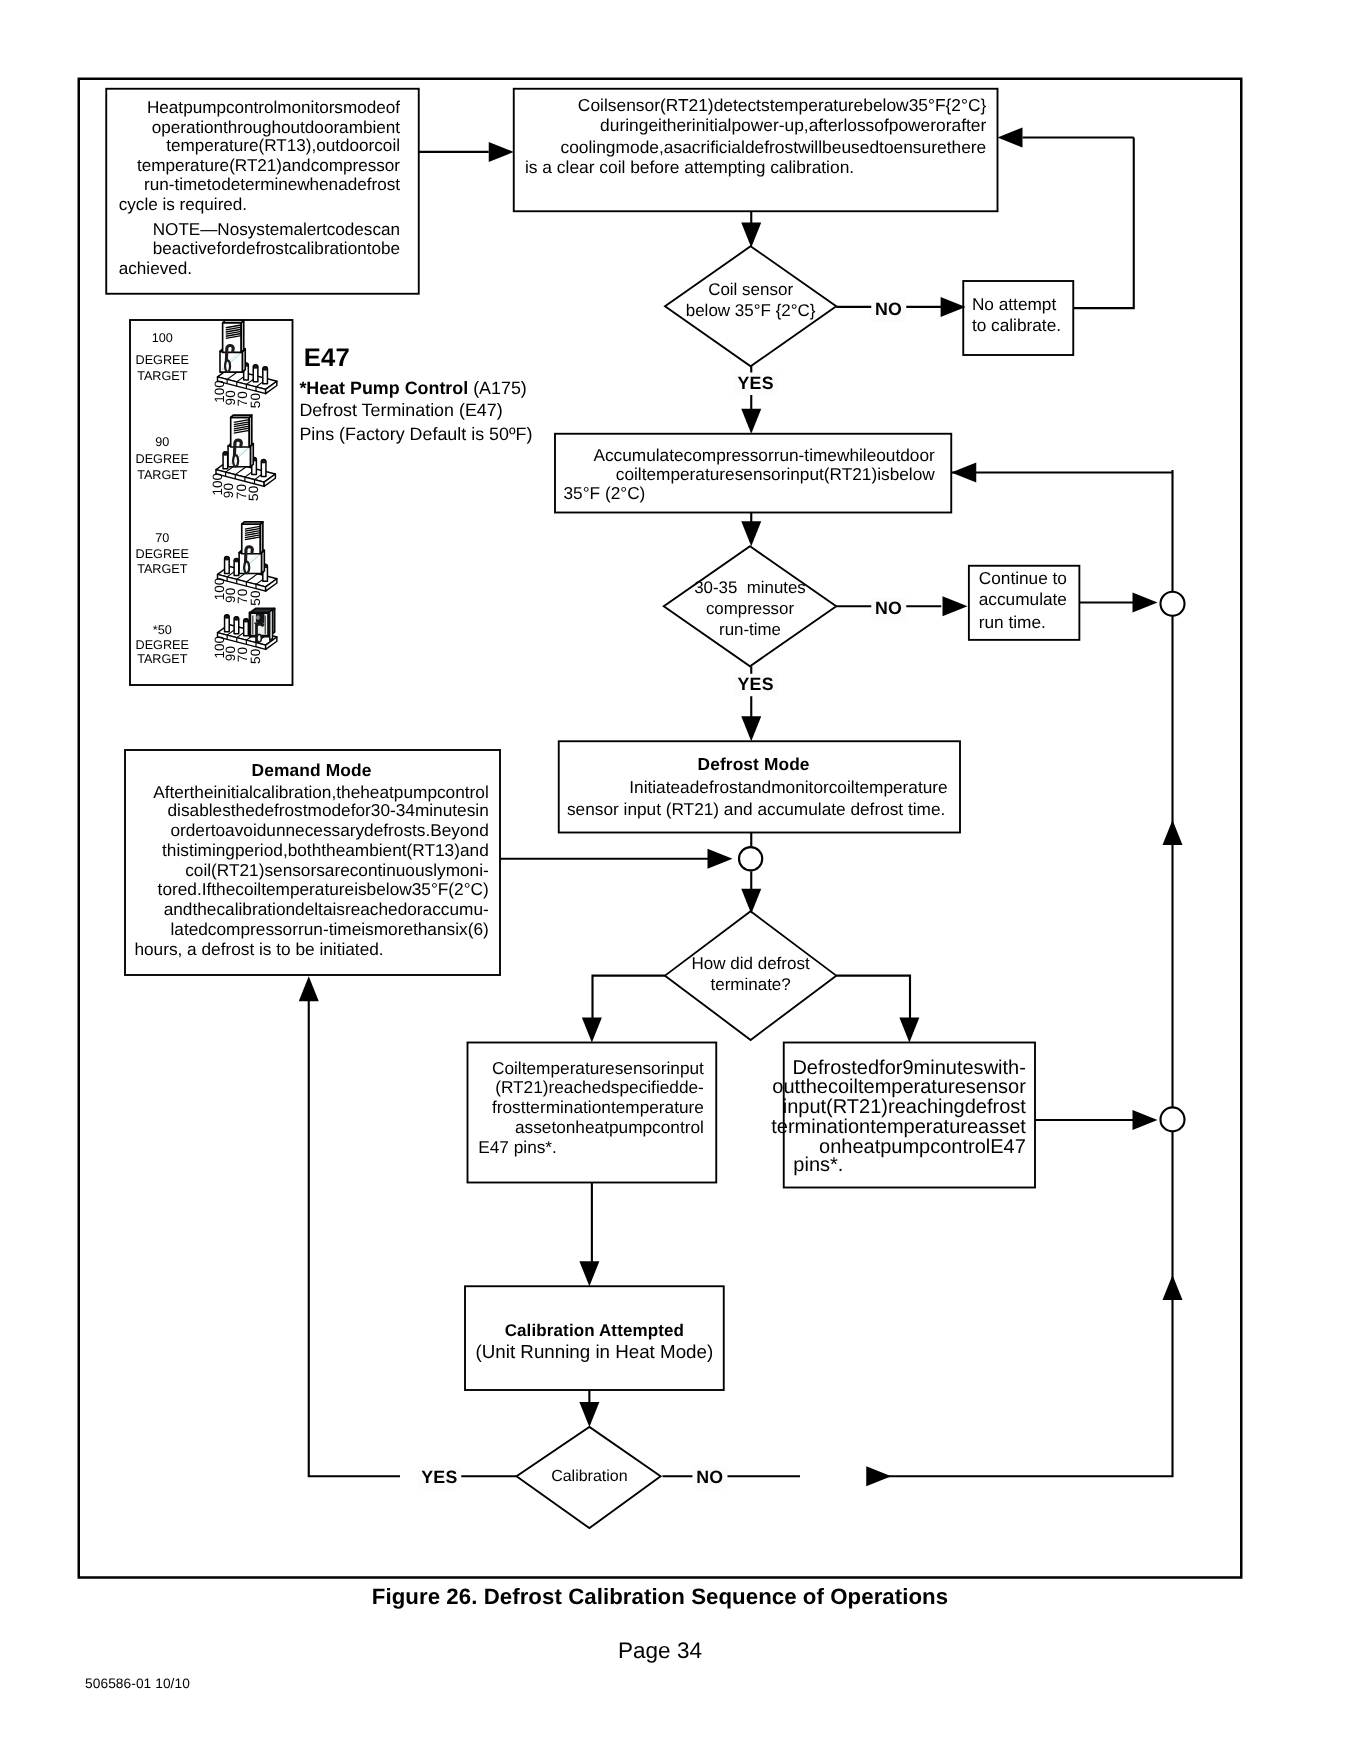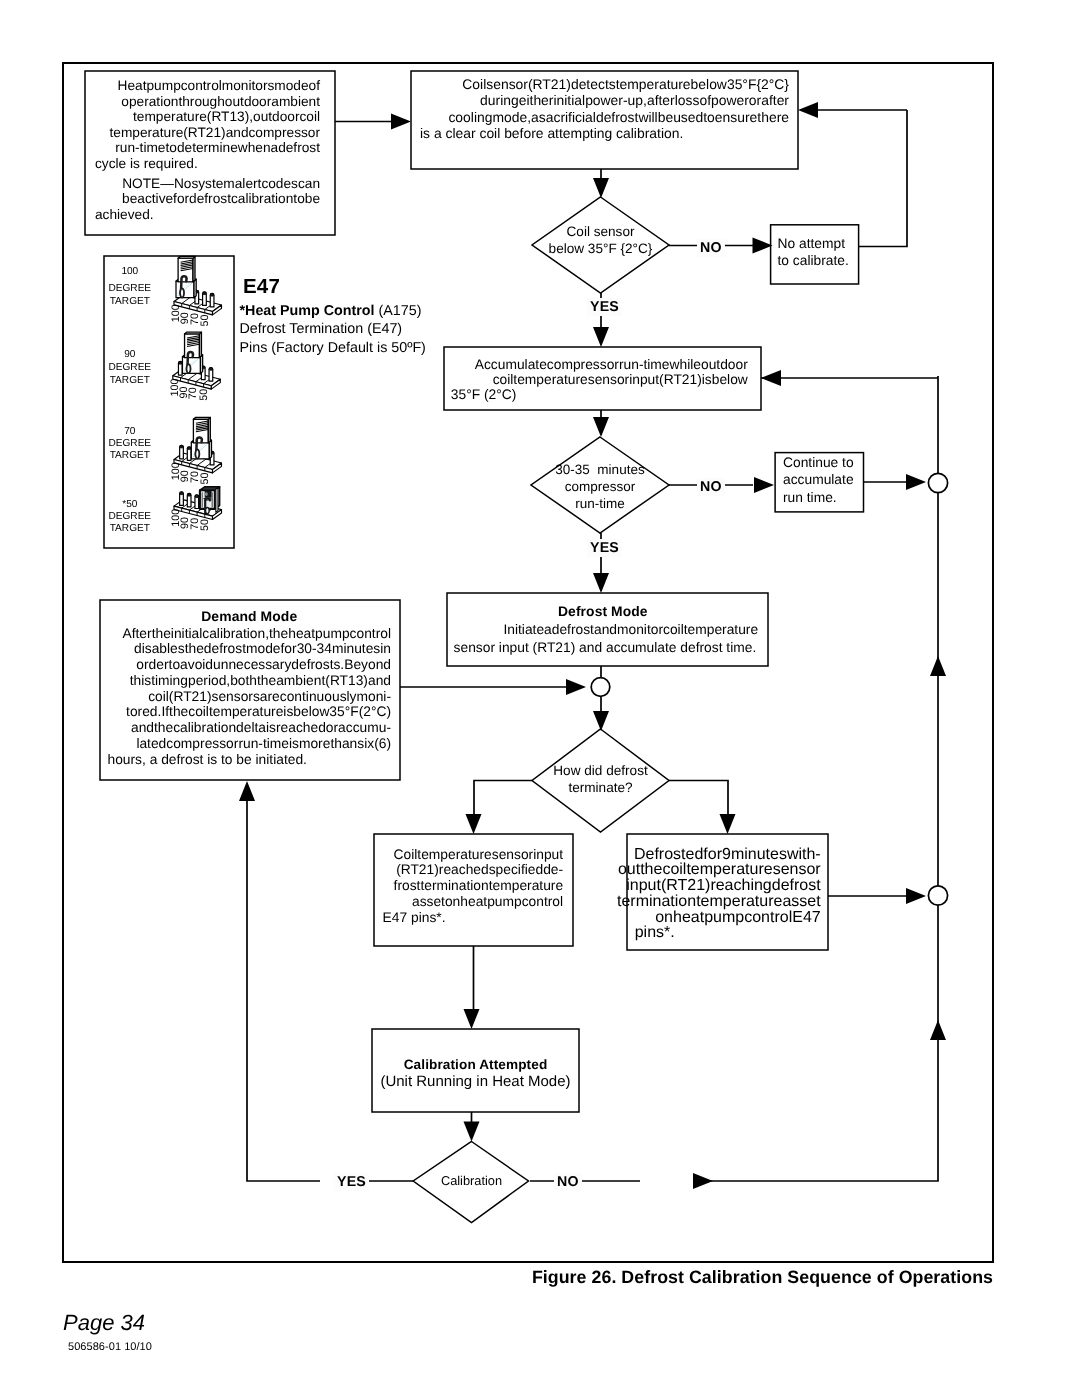--- a/index.html
+++ b/index.html
@@ -7,22 +7,22 @@
        font-family:"Liberation Sans",sans-serif;
        -webkit-font-smoothing:antialiased;text-rendering:geometricPrecision;}
   #page{position:relative;width:1080px;height:1397px;}
   svg.ov{position:absolute;left:0;top:0;width:1080px;height:1397px;}
   .tb{position:absolute;box-sizing:border-box;}
   .ttl{font-weight:bold;text-align:center;letter-spacing:0.1px;}
   .jl{display:flex;justify-content:flex-end;white-space:pre;}
   .ll{display:flex;justify-content:flex-start;white-space:pre;}
   .jc{display:flex;justify-content:center;white-space:pre;}
   .ynl{position:absolute;font-weight:bold;font-size:14.2px;background:#fcfcfc;padding:1px 3px;letter-spacing:0.2px;}
-  .cap{position:absolute;font-weight:bold;text-align:right;font-size:17.8px;letter-spacing:0.05px;}
-  .pg{position:absolute;text-align:left;font-size:22px;font-style:italic;}
+  .cap{position:absolute;font-weight:bold;text-align:center;font-size:17.8px;letter-spacing:0.05px;}
+  .pg{position:absolute;text-align:center;font-size:18px;}
   .dc{position:absolute;font-size:11px;letter-spacing:0.05px;}
   .lg{position:absolute;}
 </style>
 </head>
 <body>
 
 <div id="page">
 
   <svg class="ov" viewBox="0 0 1080 1397">
     <defs>

